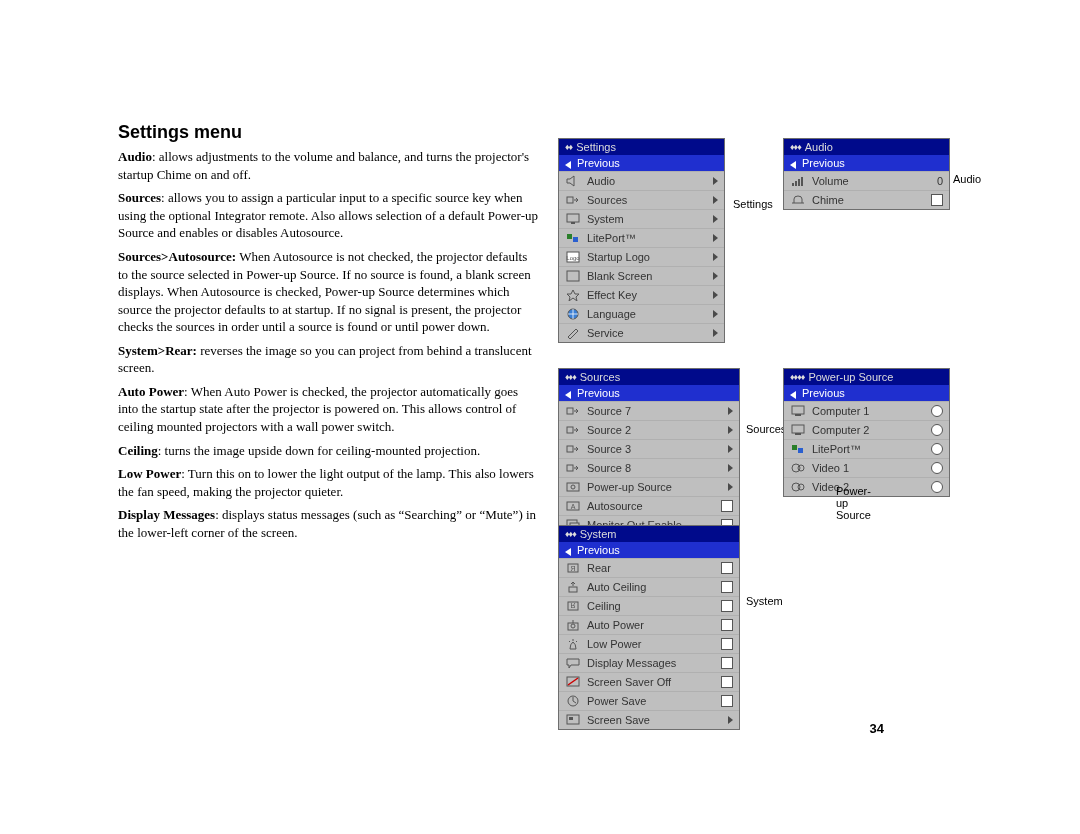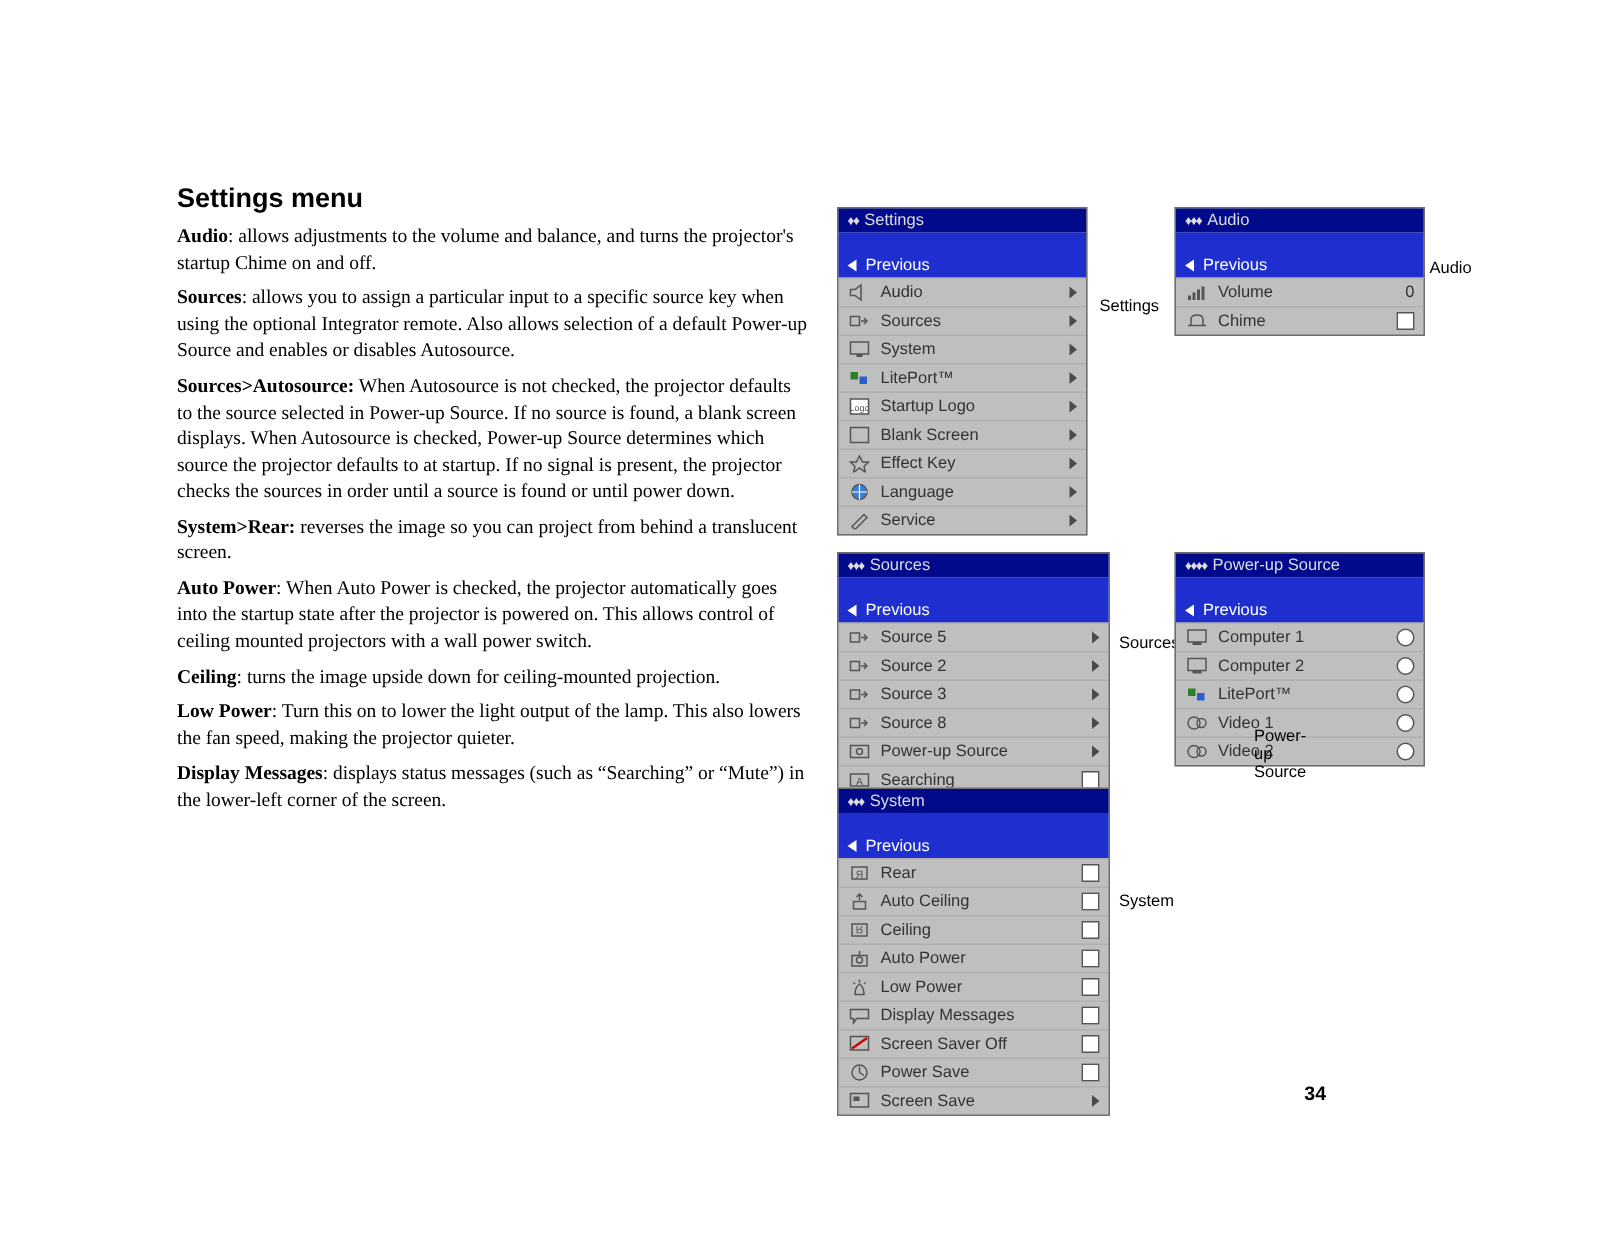--- a/index.html
+++ b/index.html
@@ -9,21 +9,21 @@
   h2{font-size:18px;margin:0 0 4px 0;font-weight:bold;font-family:Arial,Helvetica,sans-serif}
   .para{margin:0 0 6px 0}
   .para b{font-weight:bold}
   .pagenum{position:absolute;left:0;right:0;bottom:98px;text-align:right;font-weight:bold;font-family:Arial,Helvetica,sans-serif;font-size:13px}
   .right{flex:1;position:relative}
   .menu-wrap{position:absolute}
   .caption{font-family:Arial,Helvetica,sans-serif;font-size:11px;position:absolute;white-space:pre-line}
   .menu{background:#bfbfbf;width:180px;font-family:Arial,Helvetica,sans-serif;font-size:11px;border:1px solid #6e6e6e}
   .menu.narrow{width:165px}
   .menu-title{background:#000a8b;color:#dcdcdc;padding:2px 6px;font-size:11px;display:flex;align-items:center;gap:4px}
-  .menu-prev{background:#1f2fcf;color:#fff;padding:16px 0 2px 6px;display:flex;align-items:center;gap:6px}
+  .menu-prev{background:#1f2fcf;color:#fff;padding:2px 0 2px 6px;display:flex;align-items:flex-end;gap:6px}
   .menu-prev .tri{width:0;height:0;border-right:6px solid #fff;border-top:4px solid transparent;border-bottom:4px solid transparent;display:inline-block}
   .menu-row{display:flex;align-items:center;padding:2px 6px;gap:6px;border-top:1px solid #b0b0b0;color:#333}
   .menu-row .ic{width:16px;height:14px;display:flex;align-items:center;justify-content:center}
   .menu-row .lbl{flex:1}
   .menu-row .arr{width:0;height:0;border-left:5px solid #4a4a4a;border-top:4px solid transparent;border-bottom:4px solid transparent}
   .menu-row .chk{width:10px;height:10px;border:1px solid #555;background:#fff}
   .menu-row .radio{width:10px;height:10px;border:1px solid #555;border-radius:50%;background:#fff}
   .diamond{font-size:9px;letter-spacing:-1px}
   svg{display:block}
 </style>
@@ -194,21 +194,21 @@
               <span class="tri"></span>
               <span>Previous</span>
             </div>
             <div class="menu-row">
               <span class="ic">
                 <svg width="14" height="12">
                   <rect x="1" y="3" width="6" height="6" fill="none" stroke="#555"></rect>
                   <path d="M8 6 L12 6 M10 4 L12 6 L10 8" fill="none" stroke="#555"></path>
                 </svg>
               </span>
-              <span class="lbl">Source 5</span>
+              <span class="lbl">Source 7</span>
               <span class="arr"></span>
             </div>
             <div class="menu-row">
               <span class="ic">
                 <svg width="14" height="12">
                   <rect x="1" y="3" width="6" height="6" fill="none" stroke="#555"></rect>
                   <path d="M8 6 L12 6 M10 4 L12 6 L10 8" fill="none" stroke="#555"></path>
                 </svg>
               </span>
               <span class="lbl">Source 2</span>
@@ -244,21 +244,21 @@
               <span class="lbl">Power-up Source</span>
               <span class="arr"></span>
             </div>
             <div class="menu-row">
               <span class="ic">
                 <svg width="14" height="12">
                   <rect x="1" y="2" width="12" height="8" fill="none" stroke="#555"></rect>
                   <text x="7" y="9" font-size="7" text-anchor="middle" fill="#555">A</text>
                 </svg>
               </span>
-              <span class="lbl">Searching</span>
+              <span class="lbl">Autosource</span>
               <span class="chk"></span>
             </div>
             <div class="menu-row">
               <span class="ic">
                 <svg width="14" height="12">
                   <rect x="1" y="1" width="10" height="8" fill="none" stroke="#555"></rect>
                   <rect x="4" y="4" width="9" height="7" fill="#bfbfbf" stroke="#555"></rect>
                 </svg>
               </span>
               <span class="lbl">Monitor Out Enable</span>

